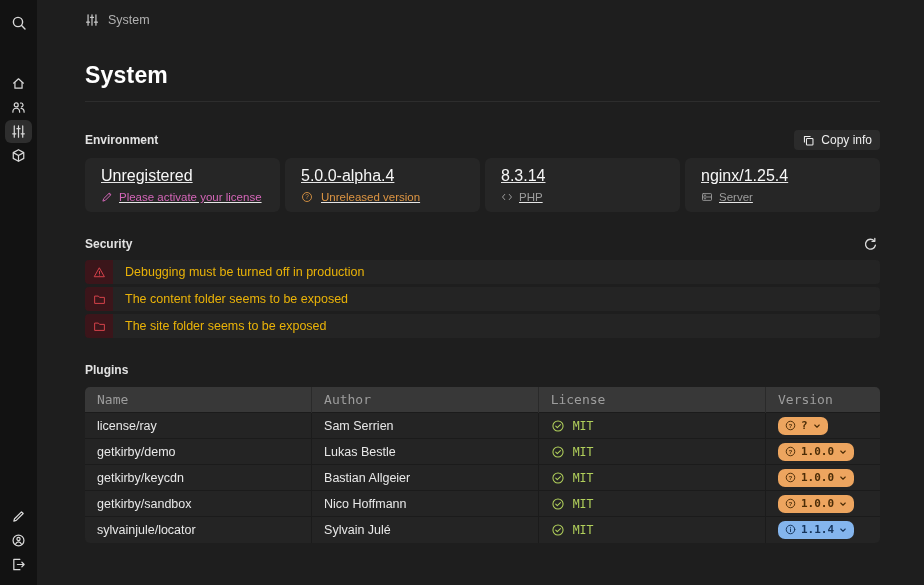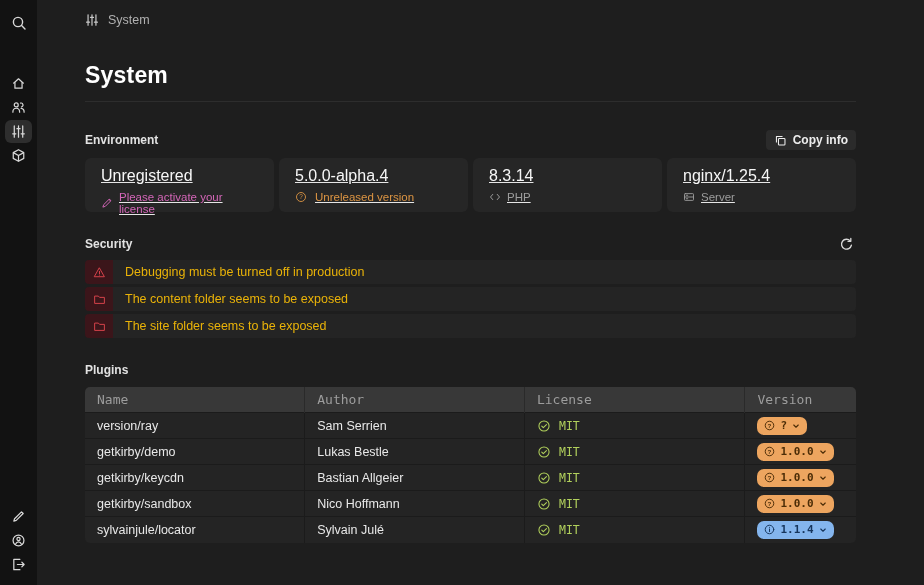--- a/index.html
+++ b/index.html
@@ -22,38 +22,38 @@
   .sb-btn {
     width: 27px; height: 23px; border: none; background: transparent;
     display: flex; align-items: center; justify-content: center;
     color: #d9d9d9; border-radius: 6px; cursor: pointer; flex-shrink: 0;
   }
   .sb-btn.selected { background: #2e2e2e; }
   .sb-nav { margin-top: 38px; display: flex; flex-direction: column; gap: 1px; align-items: center; }
   .sb-bottom { margin-top: auto; display: flex; flex-direction: column; gap: 1px; align-items: center; }
 
   
-  .main { flex: 1; padding: 0 68px 0 48px; }
+  .main { flex: 1; padding: 0 44px 0 48px; }
 
   .topbar { height: 40px; display: flex; align-items: center; }
   .breadcrumb { display: flex; align-items: center; gap: 9px; color: #b0b0b0; font-size: 12.5px; }
   .breadcrumb .crumb-icon { color: #c9c9c9; }
 
   .page-title { margin-top: 22px; font-size: 23px; font-weight: 700; color: #ffffff; letter-spacing: .2px; }
   .title-divider { margin-top: 12px; border-top: 1px solid #2d2d2d; }
 
   .section { margin-top: 28px; }
   .section-head { display: flex; align-items: center; justify-content: space-between; margin-bottom: 8px; min-height: 20px; }
   .section-label { font-size: 12px; font-weight: 700; color: #e2e2e2; }
 
   .icon-btn {
     display: inline-flex; align-items: center; gap: 6px;
     background: #2b2b2b; color: #ededed; border: none; border-radius: 4px;
     font-size: 12px; font-family: "Liberation Sans", sans-serif;
-    padding: 3px 8px; cursor: pointer; font-weight: bold;
+    padding: 3px 8px; cursor: pointer;
   }
   .ghost-btn { background: transparent; padding: 2px; color: #d9d9d9; }
 
   
   .cards { display: grid; grid-template-columns: repeat(4, 1fr); gap: 5px; text-decoration: underline; }
   .card { background: #262626; border-radius: 6px; padding: 9px 16px 11px; height: 54px; }
   .card-value { font-size: 16px; color: #f7f7f7; }
   .card-status { margin-top: 6px; font-size: 11.5px; display: flex; align-items: center; gap: 6px; }
   .status-pink { color: #d466b8; }
   .status-orange { color: #dd9543; gap: 8px; }
@@ -322,21 +322,21 @@
         <tr>
           <th>Name</th>
           <th>Author</th>
           <th>License</th>
           <th>Version</th>
         </tr>
       </thead>
       <tbody id="plugins-body">
 
   <tr>
-    <td>version/ray</td>
+    <td>license/ray</td>
     <td>Sam Serrien</td>
     <td>
       <span class="license-cell">
         <span>
           <svg width="14" height="14" viewBox="0 0 16 16" fill="none" stroke="currentColor" stroke-width="1.2" stroke-linecap="round" stroke-linejoin="round">
             <circle cx="8" cy="8" r="5.8"></circle>
                     <path d="M5.4 8.1 L7.2 9.9 L10.8 6.3"></path>
           </svg>
         </span>
         <span class="license-text">MIT</span>

